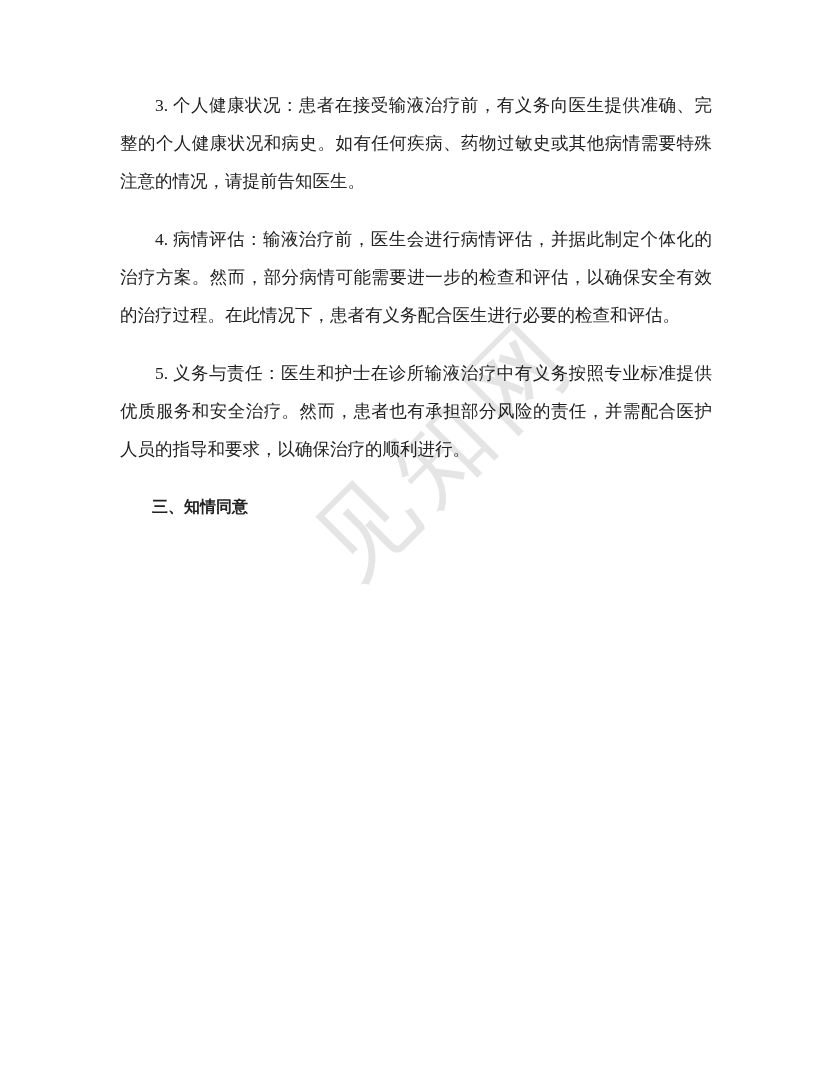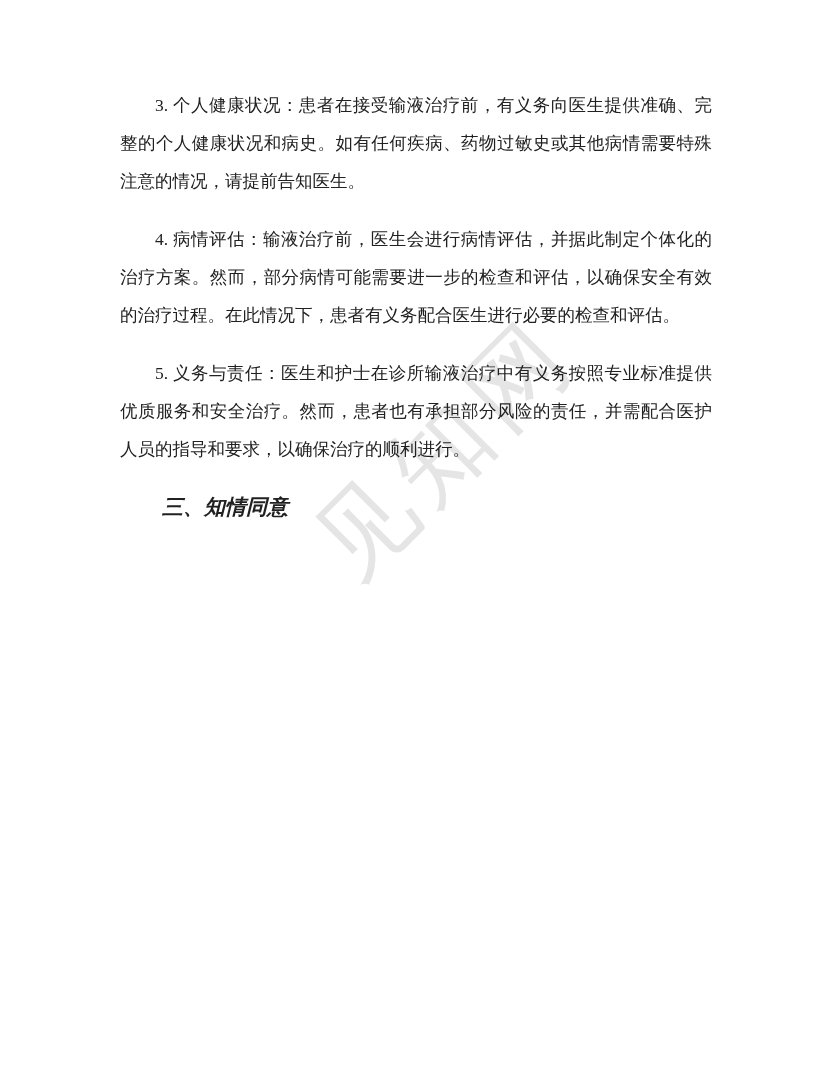--- a/index.html
+++ b/index.html
@@ -48,25 +48,24 @@
   .body-para {
     font-size: 17.5px;
     line-height: 38px;
     text-indent: 2em;
     text-align: justify;
     margin-bottom: 20px;
   }
   .heading {
     font-family: "Liberation Sans", "DejaVu Sans", sans-serif;
     font-weight: 600;
-    font-size: 21px;
+    font-size: 16px;
     line-height: 38px;
     text-indent: 2em;
     margin-bottom: 20px;
-    font-style: italic;
   }
   .sign-line {
     font-family: "Liberation Sans", "DejaVu Sans", sans-serif;
     font-weight: 600;
     font-size: 17.5px;
     line-height: 38px;
     text-indent: 2em;
     margin-bottom: 15px;
     white-space: nowrap;
   }

